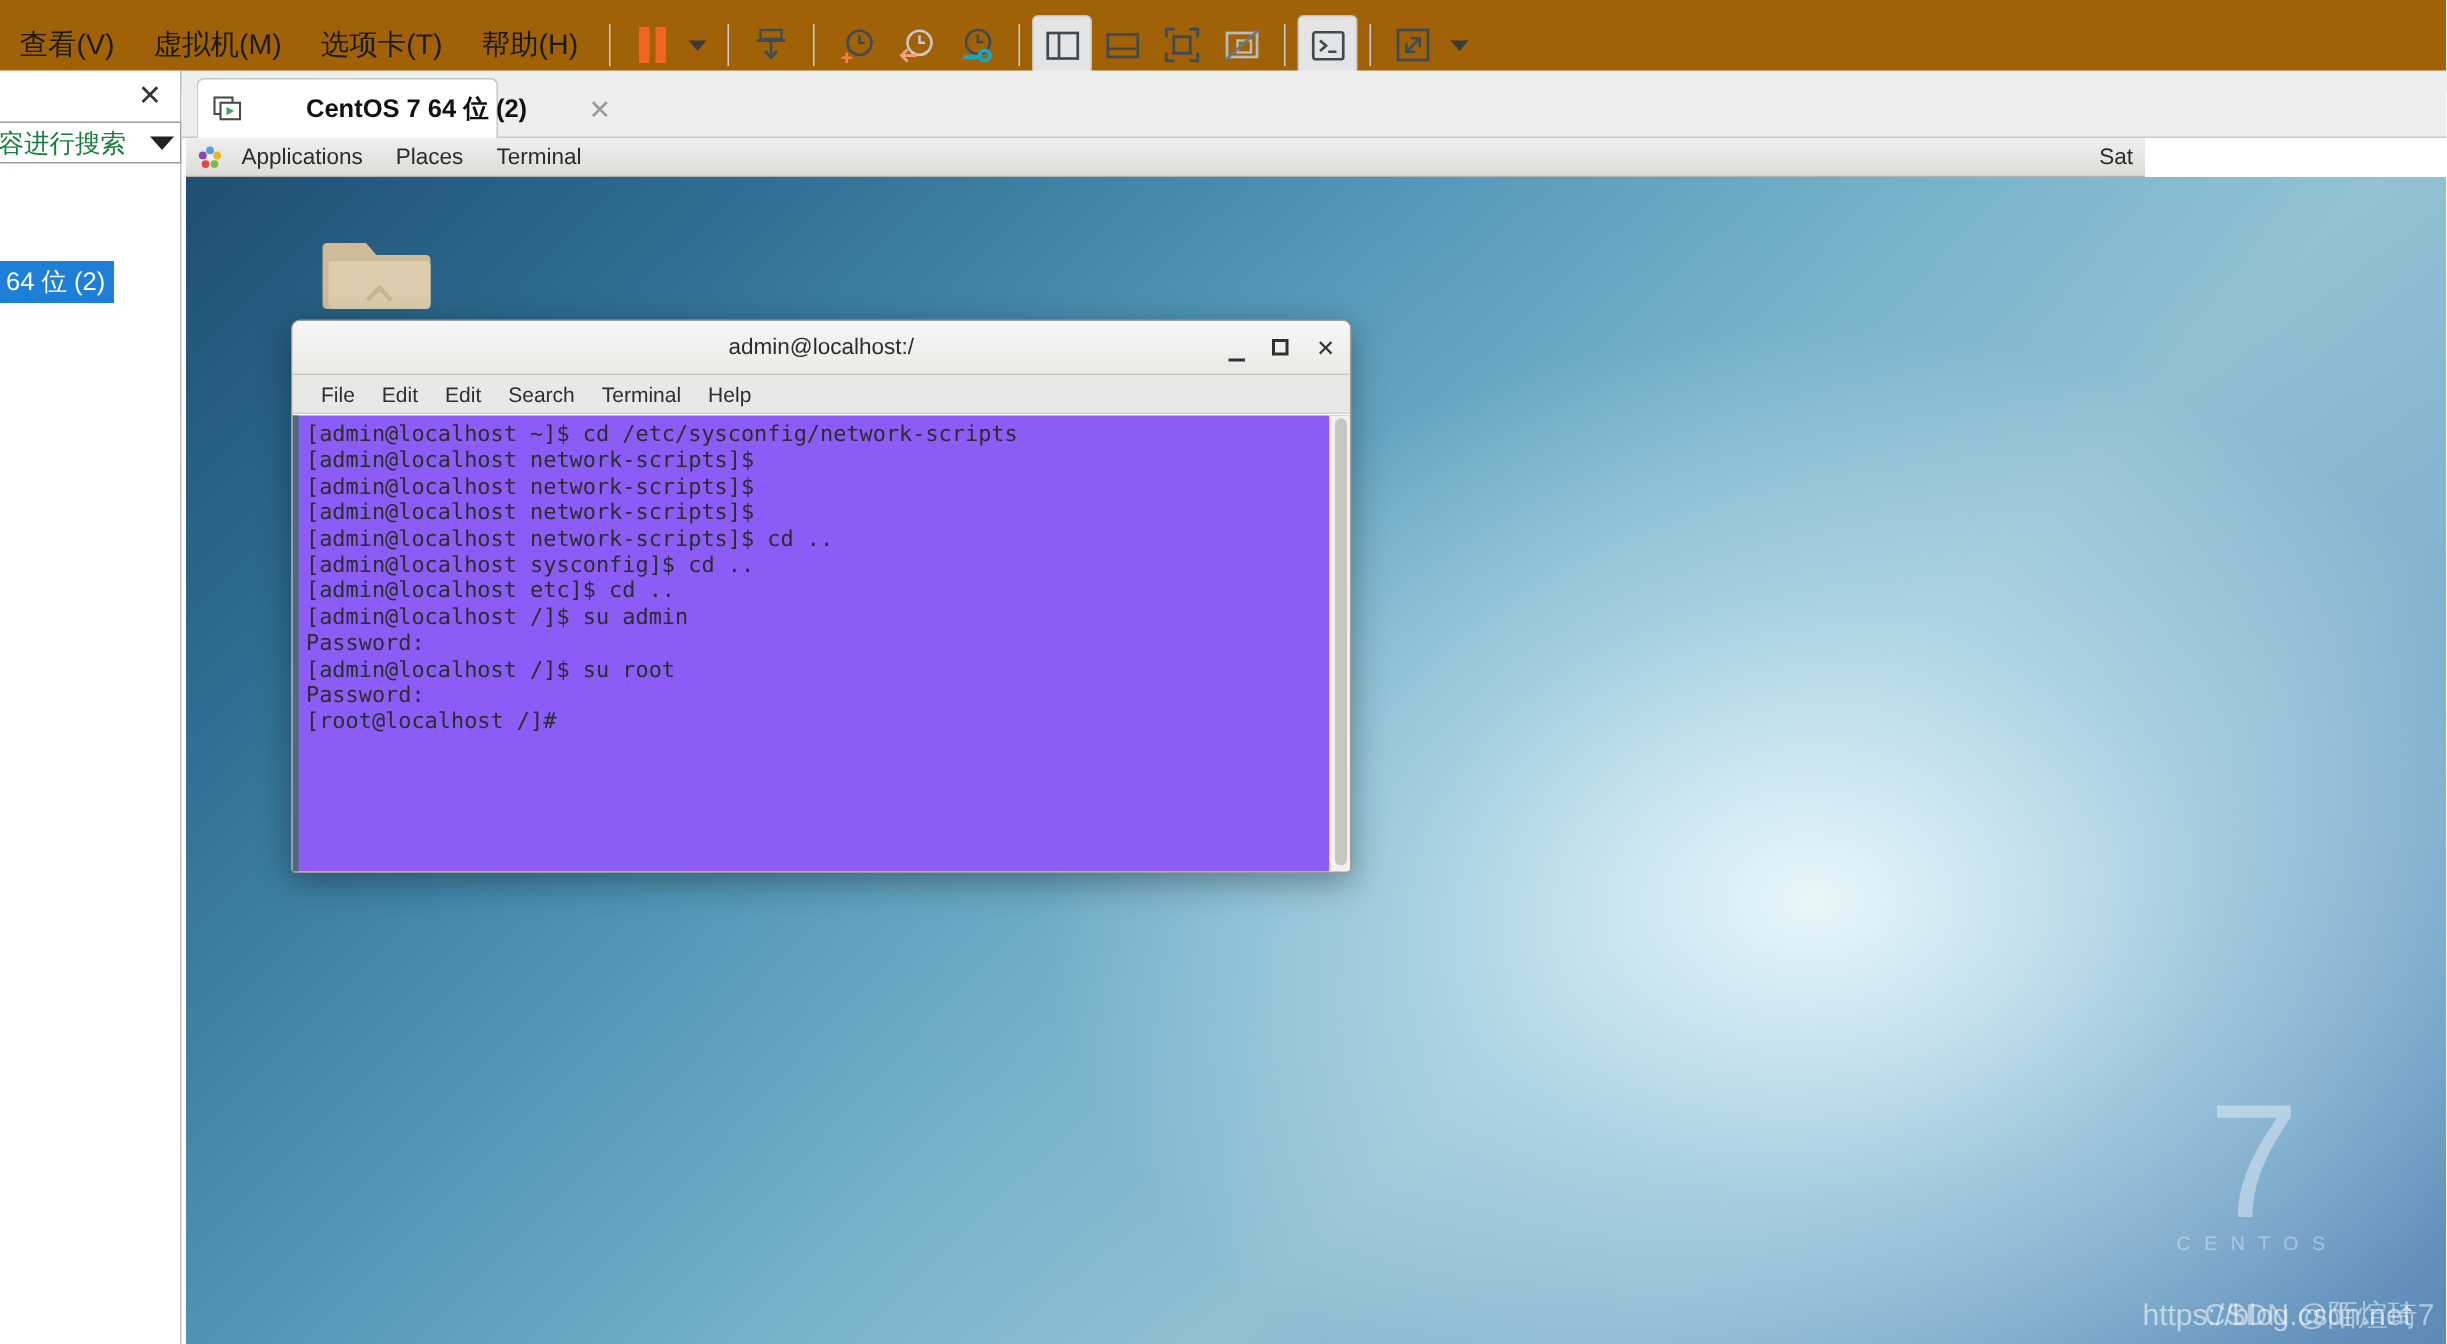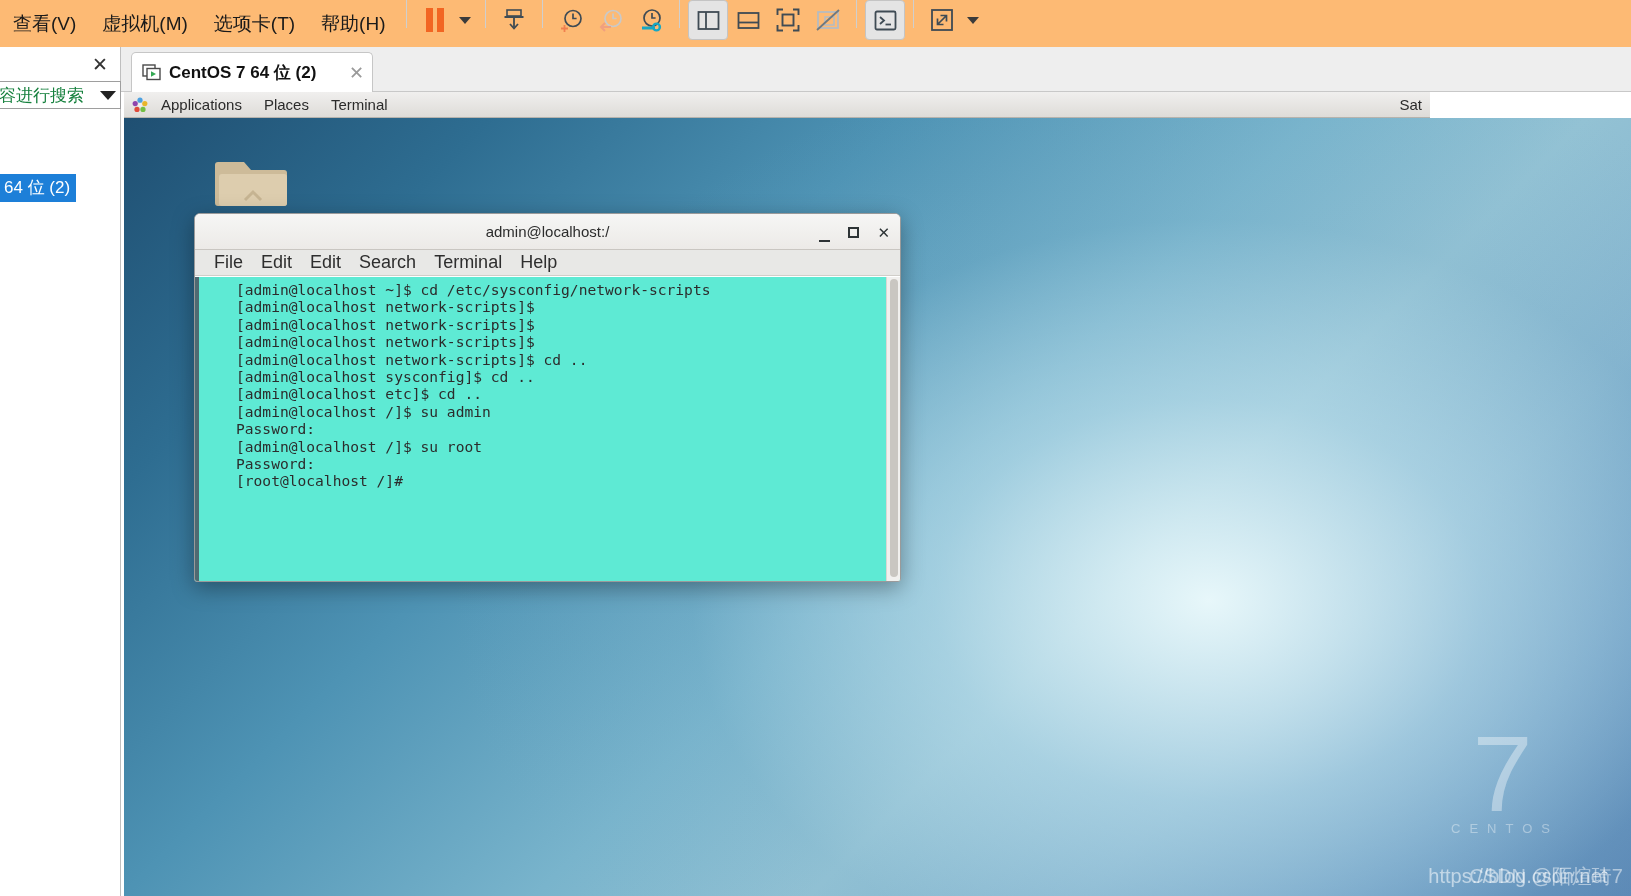--- a/index.html
+++ b/index.html
@@ -7,21 +7,21 @@
     width: 1631px; height: 896px;
     overflow: hidden;
     font-family: "Liberation Sans", sans-serif;
     background: #ffffff;
   }
   #app { position: relative; width: 1631px; height: 896px; overflow: hidden; background:#fff; }
 
   
   .vm-menubar {
     position: absolute; left:0; top:0; width:1631px; height:61px;
-    background:#fdba74; display:flex; align-items:flex-start;
+    background:#a16207; display:flex; align-items:center;
     border-bottom:1px solid #d8d8d8;
   }
   .vm-menu-item {
     font-size:19px; color:#1a1a1a; padding:0 13px; line-height:47px;
     white-space:nowrap; cursor:default;
   }
   .vm-sep { width:1px; height:28px; background:#cfcfcf; margin:0 8px; }
 
   
   .tb-btn {
@@ -60,23 +60,23 @@
     position:absolute; left:-2px; top:49px; background:#1d7fd8; color:#fff;
     font-size:17px; padding:2px 6px 3px 6px; white-space:nowrap;
   }
 
   
   .tabstrip {
     position:absolute; left:121px; top:47px; width:1510px; height:45px;
     background:#eeeeee; border-bottom:1px solid #c8c8c8;
   }
   .vm-tab {
-    position:absolute; left:10px; top:5px; height:40px; width:242px;
+    position:absolute; left:10px; top:5px; height:40px; width:201px;
     background:#ffffff; border:1px solid #c6c6c6; border-bottom:none;
-    border-radius:5px 5px 0 0; display:flex; align-items:center; padding:0 8px 0 10px;
+    border-radius:5px 5px 0 0; display:flex; align-items:center; padding:0 8px 0 10px;gap:35px;
   }
   .vm-tab .tabicon { width:20px; height:20px; position:relative; margin-right:7px; flex:none; }
   .vm-tab .tablabel { font-size:17px; font-weight:bold; color:#111; white-space:nowrap; flex:1; }
   .vm-tab .tabclose { font-size:18px; color:#9a9a9a; margin-left:6px; cursor:default; }
 
   
   .guest {
     position:absolute; left:124px; top:92px; width:1507px; height:804px;
     overflow:hidden;
   }
@@ -137,25 +137,25 @@
   .term-btns { position:absolute; right:10px; top:0; height:36px; display:flex; align-items:center; gap:18px; }
   .term-btns span { font-size:15px; color:#2e3436; line-height:1; cursor:default; }
   .tb-min { display:inline-block; width:11px; height:2px; background:#2e3436; margin-bottom:-4px; }
   .tb-max { display:inline-block; width:11px; height:11px; border:2px solid #2e3436; }
   .tb-x { font-size:17px; color:#2e3436; }
 
   .term-menu {
     height:26px; background:#e8e8e6; border-bottom:1px solid #d0cec9;
     display:flex; align-items:center; padding-left:10px;
   }
-  .term-menu .mi { font-size:18px; color:#2e2e2e; padding:0 9px; white-space:nowrap; cursor:default; }
+  .term-menu .mi { font-size:14px; color:#2e2e2e; padding:0 9px; white-space:nowrap; cursor:default; }
 
   .term-body {
     position:absolute; left:0; top:63px; right:0; bottom:0;
-    background:#5eead4; display:flex;gap:32px;
+    background:#8b5cf6; display:flex;
   }
   .term-leftborder { width:4px; background:#4f6a72; flex:none; }
   .term-text {
     flex:1; padding:4px 6px 0 5px;
     font-family:"DejaVu Sans Mono","Liberation Mono",monospace;
     font-size:14.6px; line-height:17.4px; color:#2c2c2c; white-space:pre;
   }
   .term-scroll { width:14px; background:#f1f0ee; border-left:1px solid #dad8d3; position:relative; flex:none; }
   .term-scroll .thumb {
     position:absolute; left:3px; top:2px; width:8px; height:98%;

